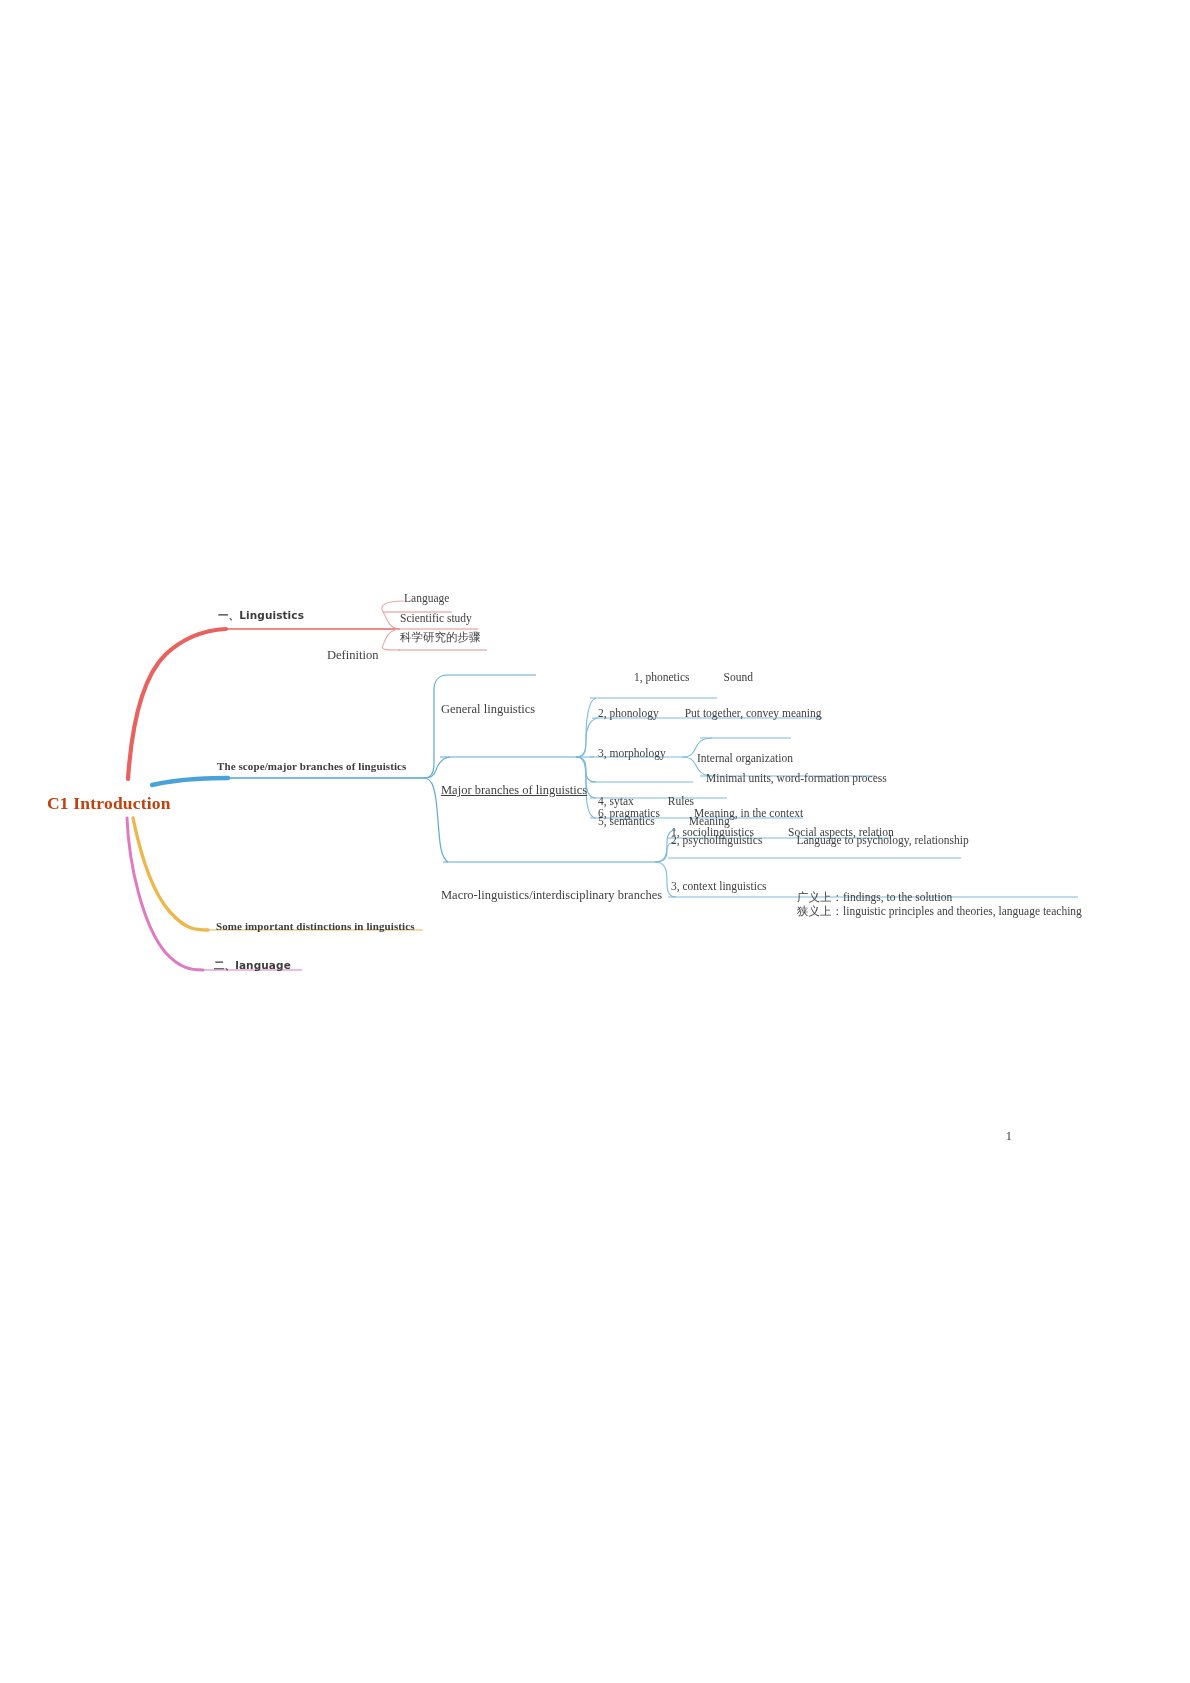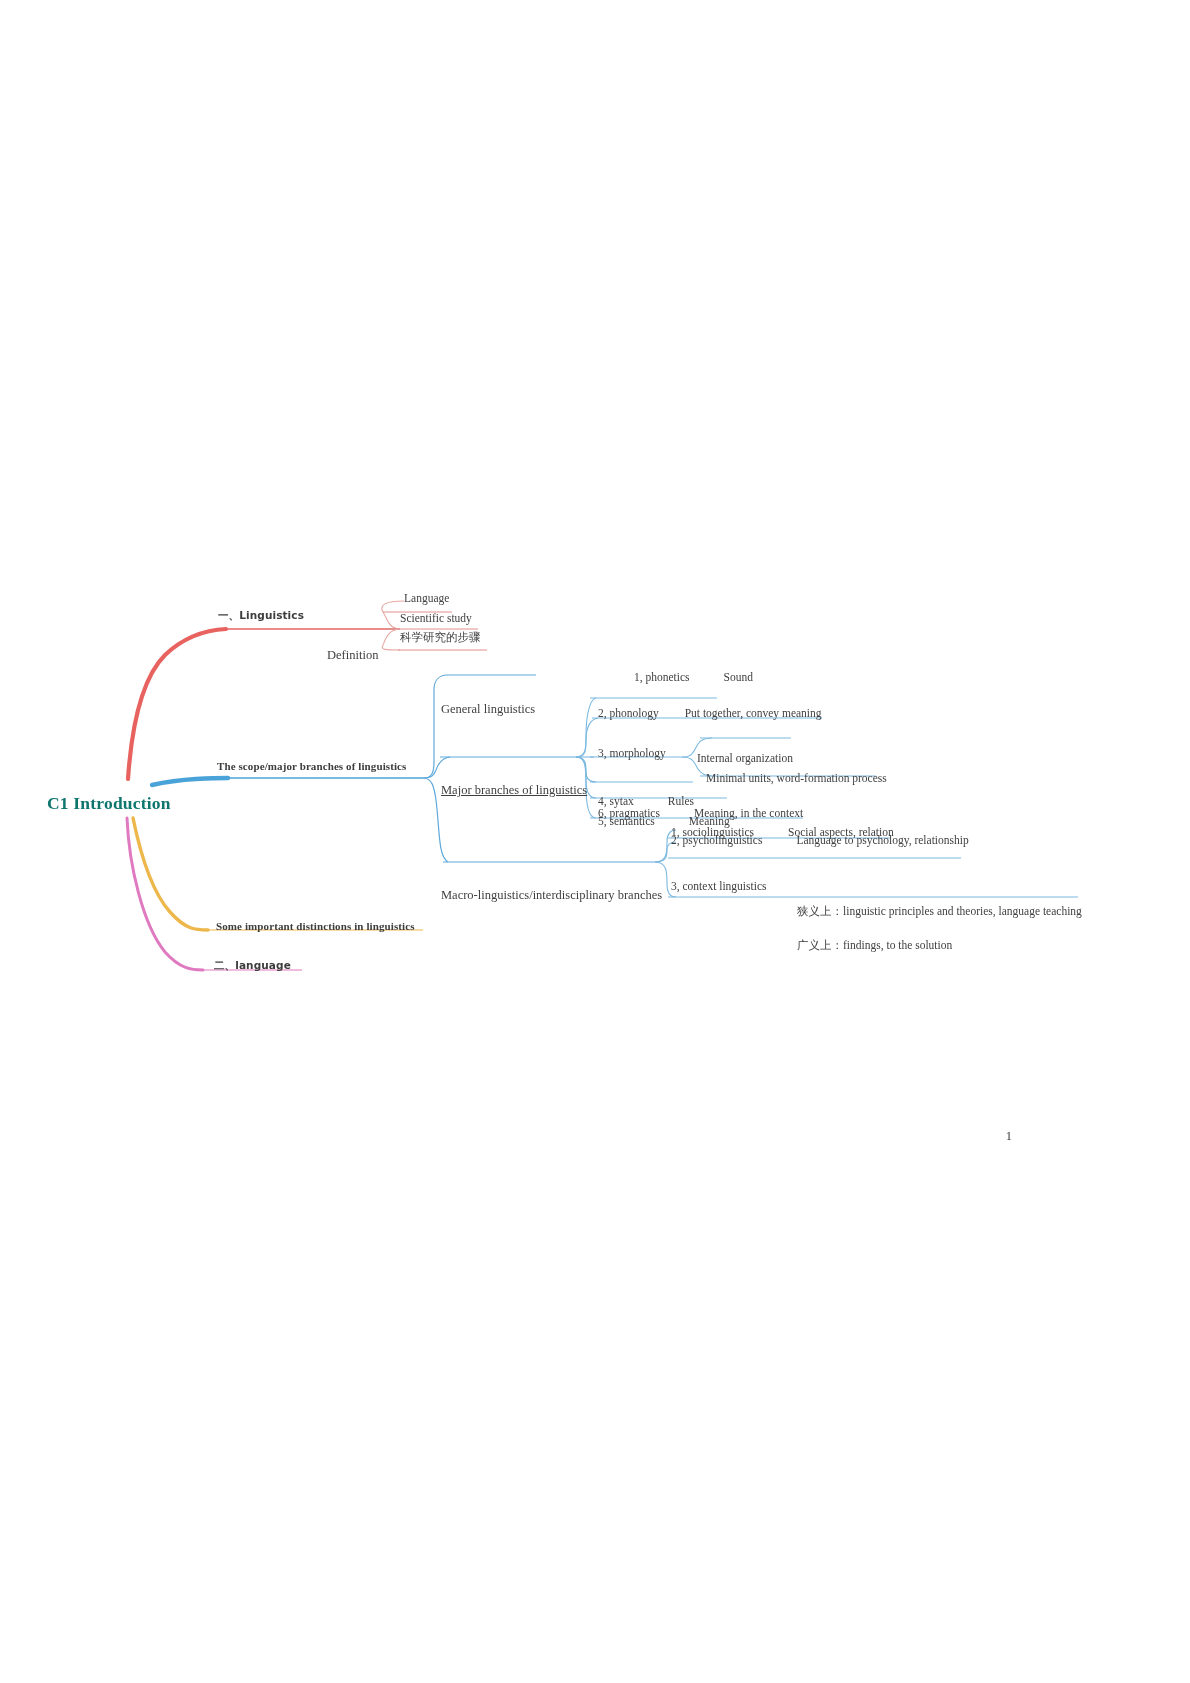--- a/index.html
+++ b/index.html
@@ -29,21 +29,21 @@
     pointer-events: none;
   }
   .node {
     position: absolute;
     white-space: nowrap;
     line-height: 1.0;
   }
   .lvl0 {
     font-size: 17.5px;
     font-weight: bold;
-    color: #0f766e;
+    color: #c2410c;
     letter-spacing: .2px;
   }
   .lvl1 {
     font-size: 11px;
     font-weight: bold;
     color: #3d3d3d;
     letter-spacing: .1px;
   }
   .lvl2 {
     font-size: 12.5px;
@@ -201,21 +201,21 @@
   <div class="node lvl3" style="left:671px; top:827px;">
     <span>1, sociolinguistics</span><span class="gap-md"></span><span>Social aspects, relation</span>
   </div>
 
   <div class="node lvl3" style="left:671px; top:835px;">
     <span>2, psycholinguistics</span><span class="gap-md"></span><span>Language to psychology, relationship</span>
   </div>
 
   <div class="node lvl3" style="left:671px; top:881px;">3, context linguistics</div>
 
-  <div class="node lvl4" style="left:797px; top:915px;">
+  <div class="node lvl4" style="left:797px; top:867px;">
     <span class="cjk">广义上：</span><span>findings, to the solution</span>
   </div>
 
   <div class="node lvl4" style="left:797px; top:881px;">
     <span class="cjk">狭义上：</span><span>linguistic principles and theories, language teaching</span>
   </div>
 
   <div class="node lvl1" style="left:216px; top:921px;">Some important distinctions in linguistics</div>
 
   <div class="node lvl1" style="left:214px; top:960px;">

